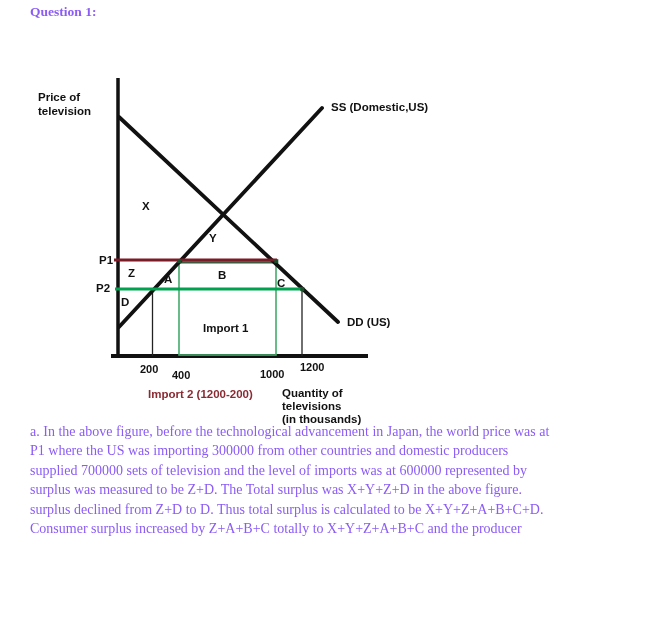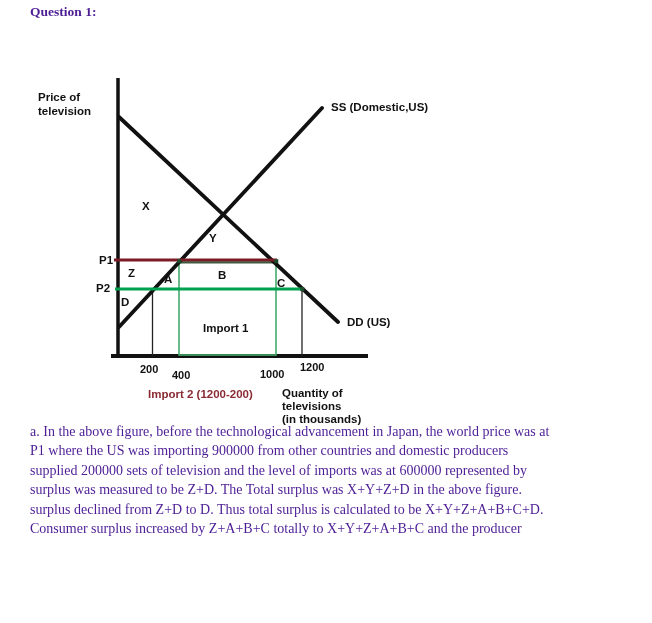--- a/index.html
+++ b/index.html
@@ -3,21 +3,21 @@
 <meta charset="utf-8">
 <style>
   :root{
     --ink:#111111; --p1_line:#7b1b26; --p2_line:#00a24f;
     --import_box:#44ab6b; --import_box_top:#3d5a40;
     --handle:#1e4d2b; --import2_text:#8a2a33;
   }
   *{margin:0;padding:0;box-sizing:border-box;}
   html,body{width:652px;height:623px;background:#ffffff;overflow:hidden;}
   .page{position:relative;width:644px;height:623px;background:#fff;
-        font-family:"Liberation Serif", serif;color:#4c1d95;}
+        font-family:"Liberation Serif", serif;color:#8b5cf6;}
   .question-title{position:absolute;left:30px;top:4px;font-size:13.5px;font-weight:bold;
         font-family:"Liberation Serif", serif;}
   svg.figure{position:absolute;left:0;top:0;}
   .ax{stroke:var(--ink);fill:none;}
   .curve{stroke:var(--ink);stroke-width:3.8;fill:none;stroke-linecap:round;}
   .thinv{stroke:#222;stroke-width:1.3;fill:none;}
   .impbox{stroke:var(--import_box);stroke-width:1.6;fill:none;}
   .imptop{stroke:var(--import_box_top);stroke-width:2.2;fill:none;}
   .p1line{stroke:var(--p1_line);stroke-width:3.2;fill:none;}
   .p2line{stroke:var(--p2_line);stroke-width:3.2;fill:none;}
@@ -84,20 +84,20 @@
 
     <text class="imp2" x="148" y="398">Import 2 (1200-200)</text>
 
     <text class="lbl" x="282" y="397">Quantity of</text>
     <text class="lbl" x="282" y="410">televisions</text>
     <text class="lbl" x="282" y="423">(in thousands)</text>
   </svg>
 
   <div class="answer">
     <span>a.  In the above figure, before the technological advancement in Japan, the world price was at</span>
-    <span>P1 where the US was importing 900000 from other countries and domestic producers</span>
-    <span>supplied 200000 sets of television and the level of imports was at 600000 represented by</span>
+    <span>P1 where the US was importing 300000 from other countries and domestic producers</span>
+    <span>supplied 700000 sets of television and the level of imports was at 600000 represented by</span>
     <span>surplus was measured to be Z+D. The Total surplus was X+Y+Z+D in the above figure.</span>
     <span>surplus declined from Z+D to D. Thus total surplus is calculated to be X+Y+Z+A+B+C+D.</span>
     <span>Consumer surplus increased by Z+A+B+C totally to X+Y+Z+A+B+C and the producer</span>
   </div>
 
 </div>
 
 </body></html>

